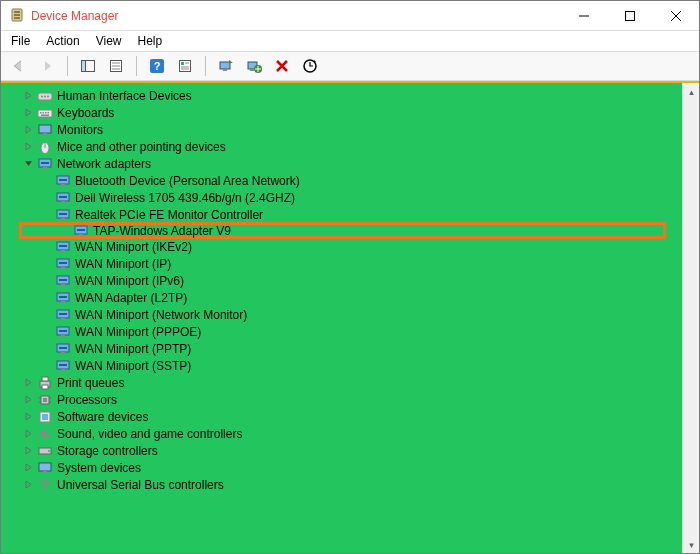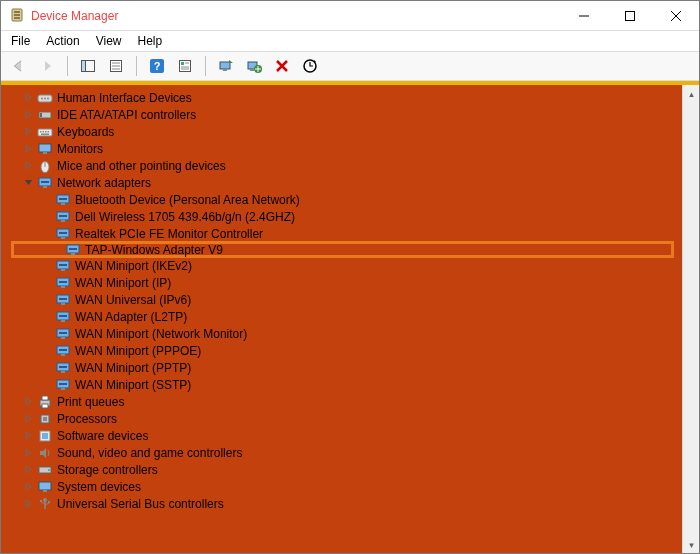--- a/index.html
+++ b/index.html
@@ -71,22 +71,22 @@
     display: flex; align-items: center; justify-content: center;
     border: 1px solid transparent;
   }
   .tb-sep { width:1px; height:20px; background:#c0c0c0; margin:0 4px; }
   .tb-disabled svg { opacity: .35; }
   
   .tree-wrap {
     flex: 1;
     display: flex;
     overflow: hidden;
-    background: #c2410c;
-    border-top: 4px solid #eab308;
+    background: #22c55e;
+    border-top: 2px solid #eab308;
     position: relative;
     text-align: right;
   }
   .tree {
     flex: 1;
     overflow-y: auto;
     padding: 4px 0 4px 2px;
   }
   .scrollbar-fake {
     width: 17px;
@@ -115,21 +115,21 @@
   }
   .node .icon {
     width:16px; height:16px; margin: 0 4px 0 2px;
     flex-shrink:0;
     display:flex; align-items:center; justify-content:center;
   }
   .node .label { font-size: 12px; color:#000; }
   .highlight-box {
     border: 3px solid #e8791e;
     padding: 0 2px;
-    margin: -1px 8px;
+    margin: -1px 16px;
   }
   
   .ind { display:inline-block; height:1px; flex-shrink:0; }
 </style>
 </head>
 <body>
 
 <div class="window">
 
   <div class="titlebar">
@@ -256,35 +256,20 @@
             <svg width="16" height="16">
               <rect x="1" y="5" width="14" height="7" rx="2" fill="#d8d8d8" stroke="#888"></rect>
               <circle cx="5" cy="8.5" r="1" fill="#888"></circle>
               <circle cx="8" cy="8.5" r="1" fill="#888"></circle>
               <circle cx="11" cy="8.5" r="1" fill="#888"></circle>
             </svg>
           </span>
         <span class="label">Human Interface Devices</span>
       </div>
 
-      <div class="node">
-        <span class="ind" style="width:18px"></span>
-        <span class="expander">
-            <svg width="9" height="9">
-              <path d="M2 1 L7 4.5 L2 8 Z" fill="none" stroke="#6a6a6a"></path>
-            </svg>
-          </span>
-        <span class="icon">
-            <svg width="16" height="16">
-              <rect x="2" y="5" width="12" height="6" fill="#c8c8c8" stroke="#666"></rect>
-              <rect x="3" y="6" width="2" height="4" fill="#666"></rect>
-            </svg>
-          </span>
-        <span class="label">IDE ATA/ATAPI controllers</span>
-      </div>
 
       <div class="node">
         <span class="ind" style="width:18px"></span>
         <span class="expander">
             <svg width="9" height="9">
               <path d="M2 1 L7 4.5 L2 8 Z" fill="none" stroke="#6a6a6a"></path>
             </svg>
           </span>
         <span class="icon">
             <svg width="16" height="16">
@@ -418,21 +403,21 @@
       </div>
       <div class="node">
         <span class="ind" style="width:50px"></span>
         <span class="icon">
             <svg width="16" height="16">
               <rect x="2" y="3" width="12" height="8" fill="#6fb0e8" stroke="#2a5a8a"></rect>
               <rect x="6" y="11" width="4" height="2" fill="#888"></rect>
               <rect x="4" y="6" width="8" height="2" fill="#2a5a8a"></rect>
             </svg>
           </span>
-        <span class="label">WAN Universal (IPv6)</span>
+        <span class="label">WAN Miniport (IPv6)</span>
       </div>
       <div class="node">
         <span class="ind" style="width:50px"></span>
         <span class="icon">
             <svg width="16" height="16">
               <rect x="2" y="3" width="12" height="8" fill="#6fb0e8" stroke="#2a5a8a"></rect>
               <rect x="6" y="11" width="4" height="2" fill="#888"></rect>
               <rect x="4" y="6" width="8" height="2" fill="#2a5a8a"></rect>
             </svg>
           </span>

